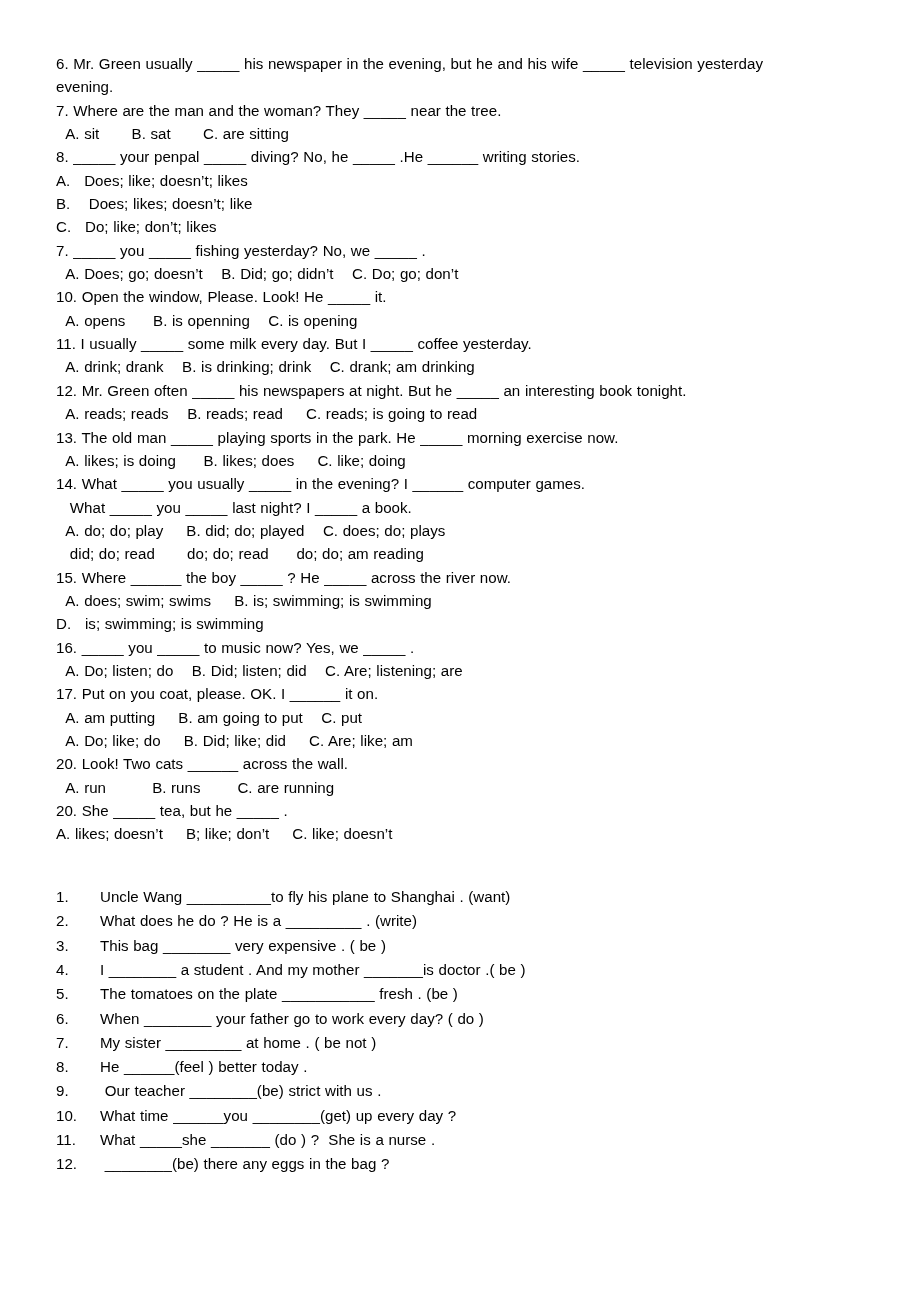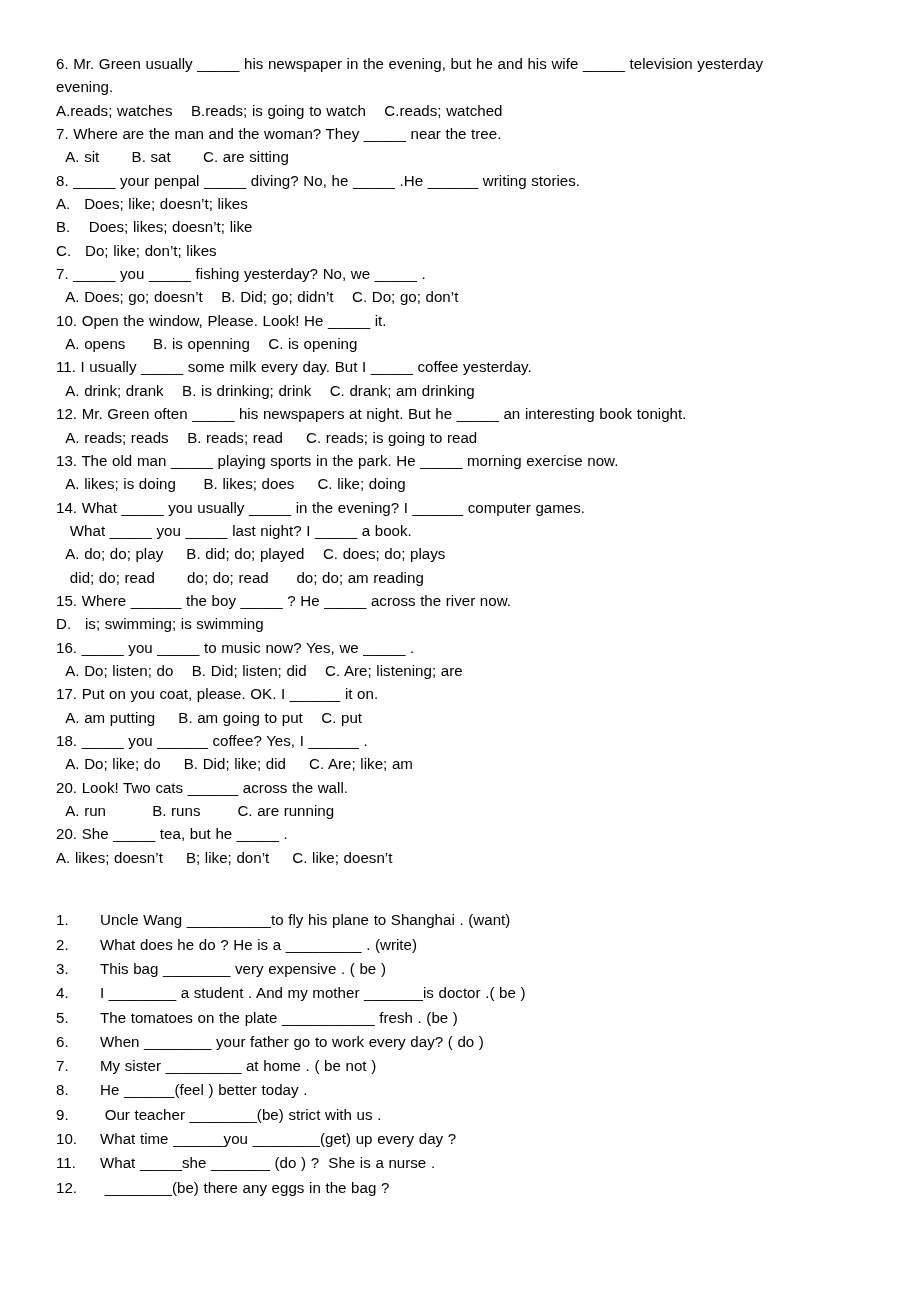--- a/index.html
+++ b/index.html
@@ -64,21 +64,20 @@
 </head>
 <body>
 
 <div class="page">
 
   <div class="doc-body">
 
     <div class="mc-section">
       <div class="line">6. Mr. Green usually _____ his newspaper in the evening, but he and his wife _____ television yesterday</div>
       <div class="line">evening.</div>
-      <div class="line">A.reads; watches    B.reads; is going to watch    C.reads; watched</div>
       <div class="line">7. Where are the man and the woman? They _____ near the tree.</div>
       <div class="line">  A. sit       B. sat       C. are sitting</div>
       <div class="line">8. _____ your penpal _____ diving? No, he _____ .He ______ writing stories.</div>
       <div class="line">A.   Does; like; doesn’t; likes</div>
       <div class="line">B.    Does; likes; doesn’t; like</div>
       <div class="line">C.   Do; like; don’t; likes</div>
       <div class="line">7. _____ you _____ fishing yesterday? No, we _____ .</div>
       <div class="line">  A. Does; go; doesn’t    B. Did; go; didn’t    C. Do; go; don’t</div>
       <div class="line">10. Open the window, Please. Look! He _____ it.</div>
       <div class="line">  A. opens      B. is openning    C. is opening</div>
@@ -86,26 +85,26 @@
       <div class="line">  A. drink; drank    B. is drinking; drink    C. drank; am drinking</div>
       <div class="line">12. Mr. Green often _____ his newspapers at night. But he _____ an interesting book tonight.</div>
       <div class="line">  A. reads; reads    B. reads; read     C. reads; is going to read</div>
       <div class="line">13. The old man _____ playing sports in the park. He _____ morning exercise now.</div>
       <div class="line">  A. likes; is doing      B. likes; does     C. like; doing</div>
       <div class="line">14. What _____ you usually _____ in the evening? I ______ computer games.</div>
       <div class="line">   What _____ you _____ last night? I _____ a book.</div>
       <div class="line">  A. do; do; play     B. did; do; played    C. does; do; plays</div>
       <div class="line">   did; do; read       do; do; read      do; do; am reading</div>
       <div class="line">15. Where ______ the boy _____ ? He _____ across the river now.</div>
+      <div class="line">  A. does; swim; swims     B. is; swimming; is swimming</div>
       <div class="line">D.   is; swimming; is swimming</div>
       <div class="line">16. _____ you _____ to music now? Yes, we _____ .</div>
       <div class="line">  A. Do; listen; do    B. Did; listen; did    C. Are; listening; are</div>
       <div class="line">17. Put on you coat, please. OK. I ______ it on.</div>
       <div class="line">  A. am putting     B. am going to put    C. put</div>
-      <div class="line">18. _____ you ______ coffee? Yes, I ______ .</div>
       <div class="line">  A. Do; like; do     B. Did; like; did     C. Are; like; am</div>
       <div class="line">20. Look! Two cats ______ across the wall.</div>
       <div class="line">  A. run          B. runs        C. are running</div>
       <div class="line">20. She _____ tea, but he _____ .</div>
       <div class="line">A. likes; doesn’t     B; like; don’t     C. like; doesn’t</div>
     </div>
 
     <div class="blank-line"></div>
     <div class="spacer-16"></div>
 

